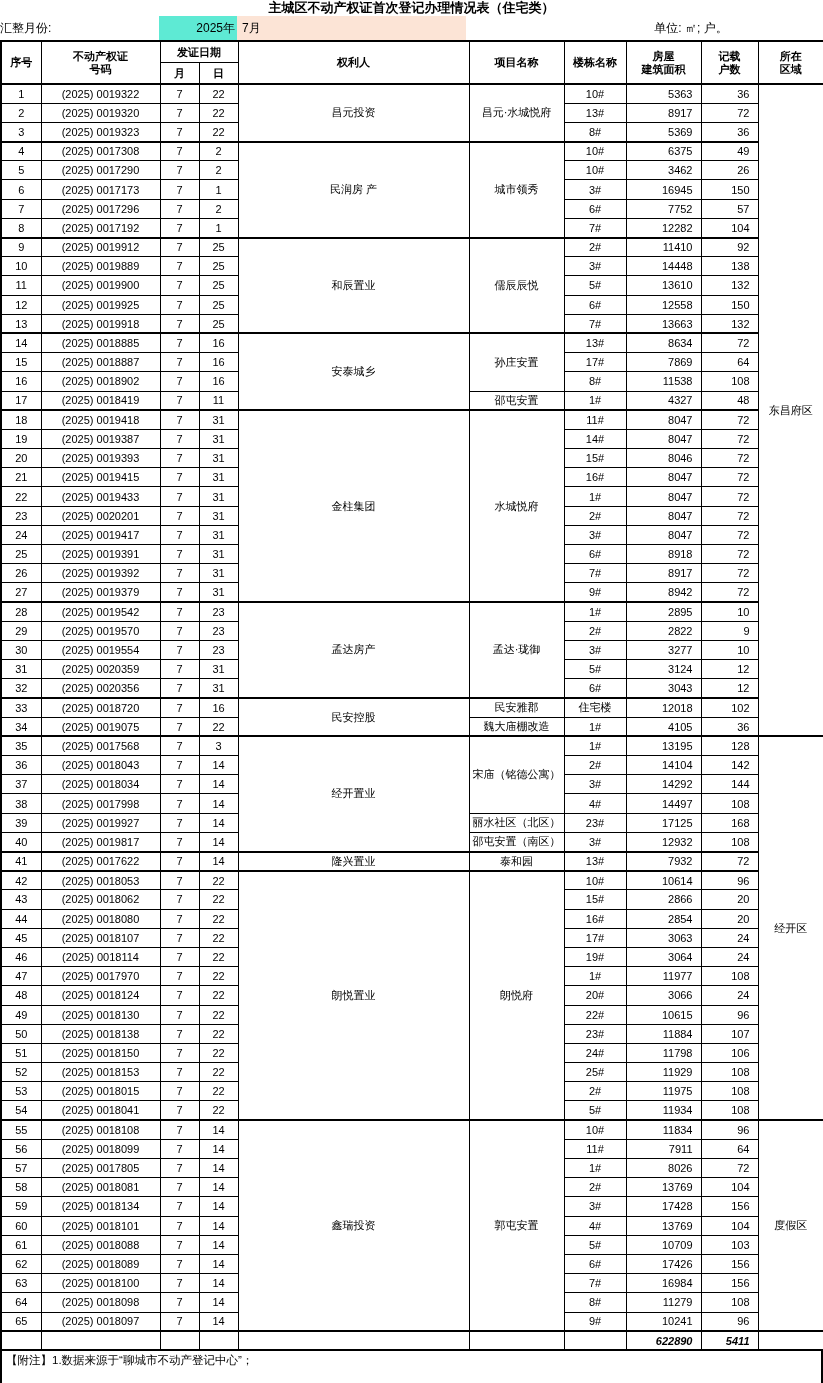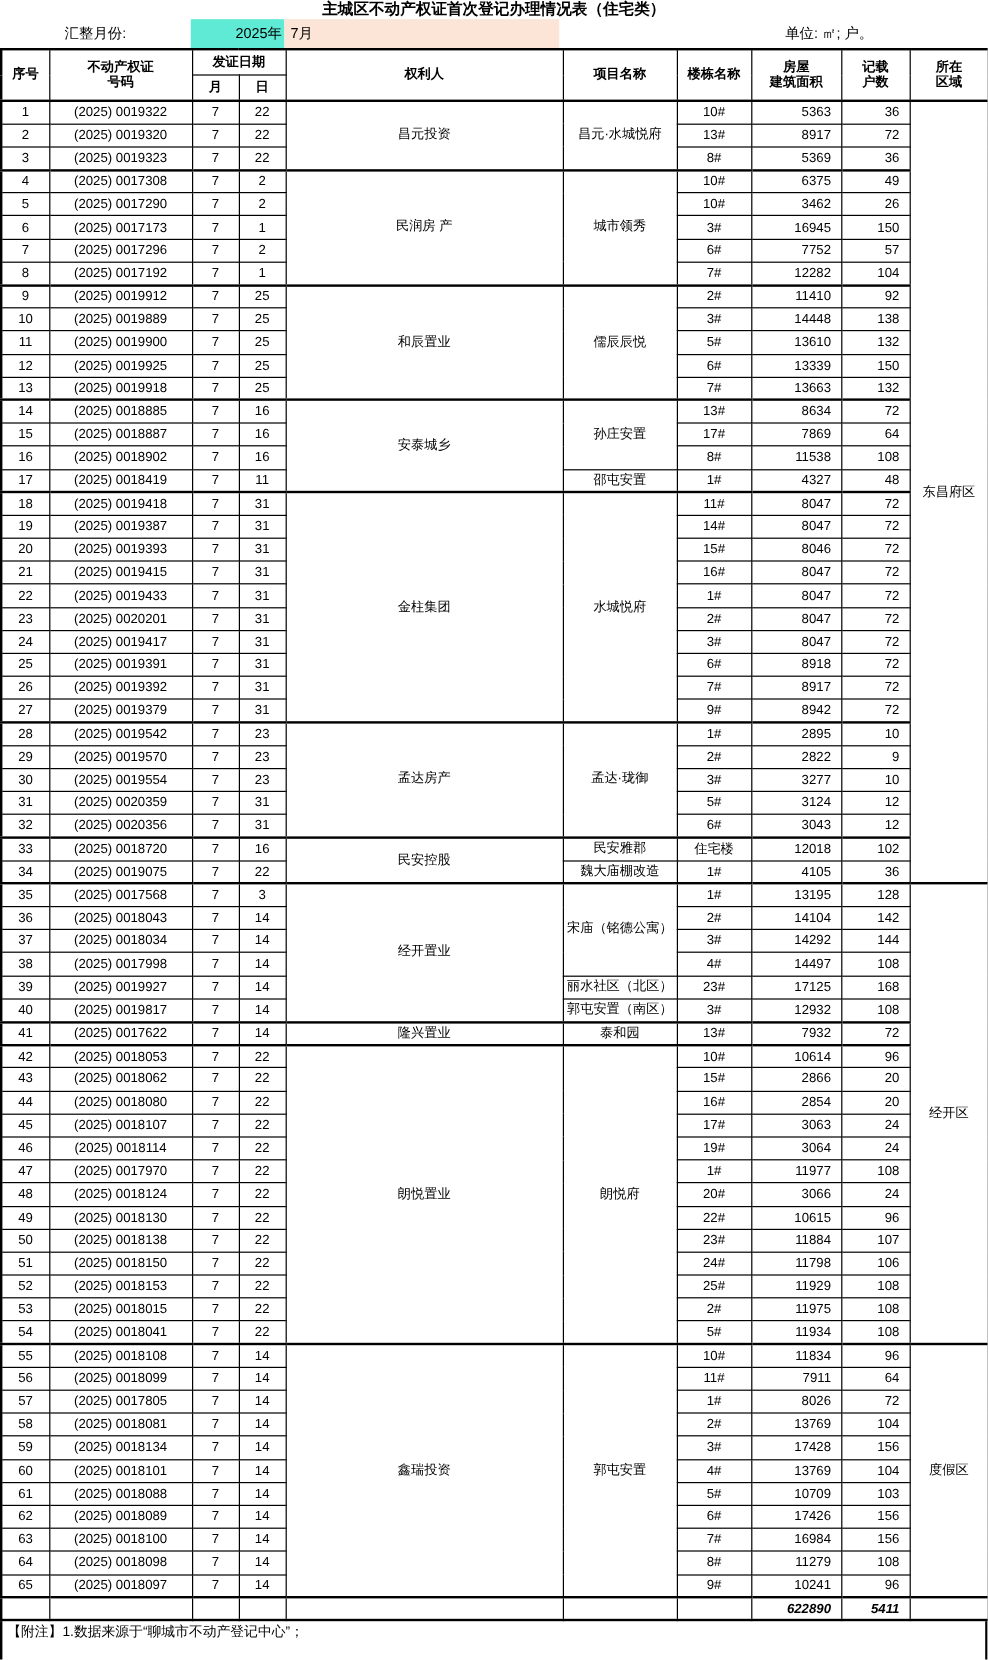--- a/index.html
+++ b/index.html
@@ -7,21 +7,21 @@
     width:823px; height:1383px;
     font-family:"Liberation Sans","DejaVu Sans",sans-serif;
     color:#000;
     overflow:hidden;
   }
   .title {
     height:16px; line-height:16px;
     text-align:center; font-size:13px; font-weight:bold;
   }
   .meta { height:24px; display:flex; align-items:center; font-size:12px; }
-  .meta-label   { width:159px; text-align:center; }
+  .meta-label   { width:159px; text-align:left; }
   .meta-year    { width:78px;  text-align:right; background:#5eead4; height:24px; line-height:24px; box-sizing:border-box; padding-right:2px;}
   .meta-month   { width:229px; text-align:left;  background:#FCE4D6; height:24px; line-height:24px; box-sizing:border-box; padding-left:5px; }
   .meta-spacer  { width:159px; }
   .meta-unit    { width:132px; text-align:center; }
 
   table { border-collapse:collapse; table-layout:fixed; width:823px; border:2px solid #000; }
   th, td {
     border:1px solid #000;
     overflow:hidden; white-space:nowrap;
     font-size:11px; padding:0;
@@ -198,21 +198,21 @@
         <td class="c-bld">5#</td>
         <td class="c-area">13610</td>
         <td class="c-units">132</td>
       </tr>
       <tr>
         <td class="c-seq">12</td>
         <td class="c-cert">(2025) 0019925</td>
         <td class="c-m">7</td>
         <td class="c-d">25</td>
         <td class="c-bld">6#</td>
-        <td class="c-area">13339</td>
+        <td class="c-area">12558</td>
         <td class="c-units">150</td>
       </tr>
       <tr>
         <td class="c-seq">13</td>
         <td class="c-cert">(2025) 0019918</td>
         <td class="c-m">7</td>
         <td class="c-d">25</td>
         <td class="c-bld">7#</td>
         <td class="c-area">13663</td>
         <td class="c-units">132</td>
@@ -463,21 +463,21 @@
         <td class="c-project" rowspan="1">丽水社区（北区）</td>
         <td class="c-bld">23#</td>
         <td class="c-area">17125</td>
         <td class="c-units">168</td>
       </tr>
       <tr>
         <td class="c-seq">40</td>
         <td class="c-cert">(2025) 0019817</td>
         <td class="c-m">7</td>
         <td class="c-d">14</td>
-        <td class="c-project" rowspan="1">郭屯安置（南区）</td>
+        <td class="c-project" rowspan="1">邵屯安置（南区）</td>
         <td class="c-bld">3#</td>
         <td class="c-area">12932</td>
         <td class="c-units">108</td>
       </tr>
       <tr class="sec">
         <td class="c-seq">41</td>
         <td class="c-cert">(2025) 0017622</td>
         <td class="c-m">7</td>
         <td class="c-d">14</td>
         <td class="c-holder" rowspan="1">隆兴置业</td>

